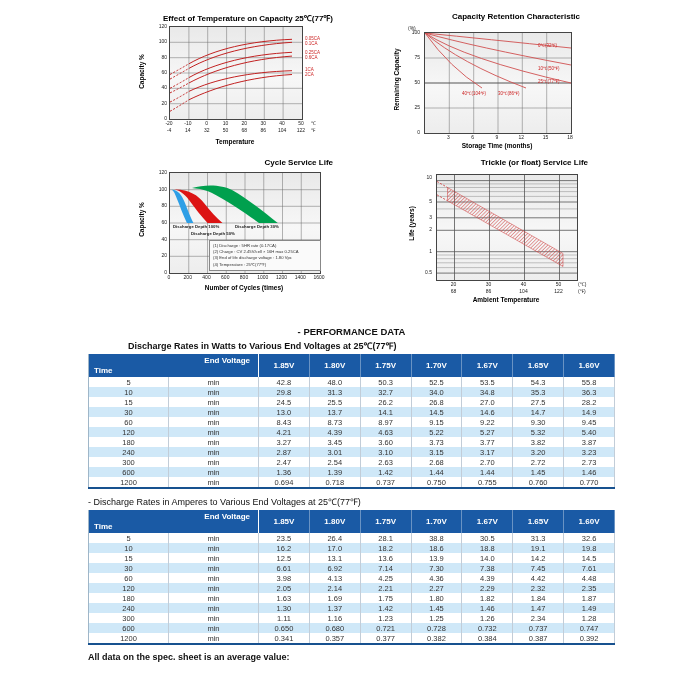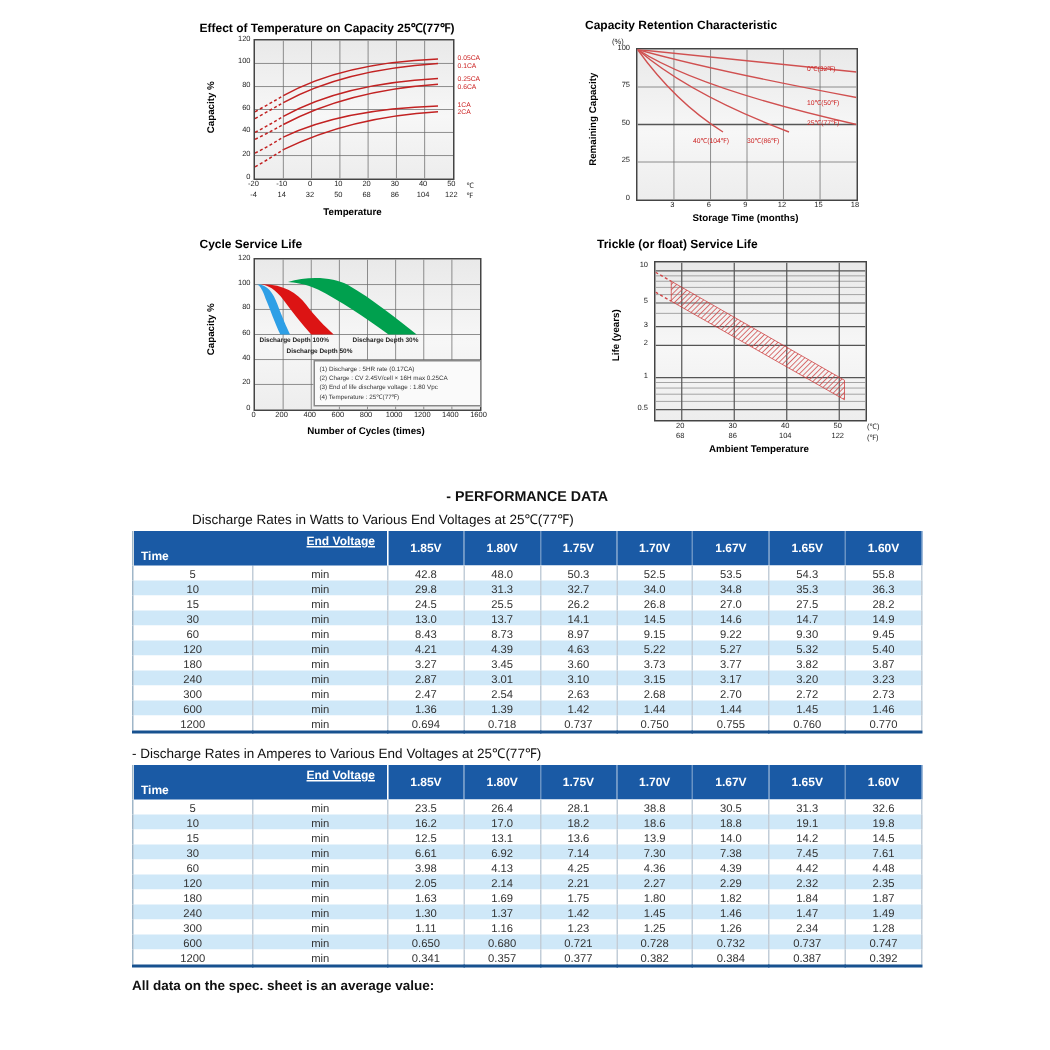--- a/index.html
+++ b/index.html
@@ -1,46 +1,46 @@
 <!DOCTYPE html>
 <html><head>
 <meta charset="utf-8">
 <style>
   html,body{margin:0;padding:0;background:#fff;}
   #page{position:relative;width:700px;height:700px;background:#ffffff;overflow:hidden;
         font-family:"Liberation Sans",sans-serif;color:#111;}
   .chart{position:absolute;}
-  .ctitle{position:absolute;left:0;right:0;top:0;text-align:left;font-size:8px;font-weight:bold;color:#000;}
+  .ctitle{position:absolute;left:0;right:0;top:0;text-align:right;font-size:8px;font-weight:bold;color:#000;}
   .plot{position:absolute;border:1px solid #444;background:linear-gradient(180deg,#e9e9e9 0%,#f7f7f7 55%,#ededed 100%);}
   .plot svg{position:absolute;left:0;top:0;width:100%;height:100%;}
   .yt{position:absolute;display:flex;flex-direction:column;justify-content:space-between;align-items:flex-end;}
   .yt .li{font-size:5px;line-height:6px;color:#222;}
   .xt{position:absolute;display:flex;justify-content:space-between;}
   .xt .li{display:inline-block;text-align:center;font-size:5px;line-height:6px;color:#222;}
   .xt14 .li{width:14px;} .xt16 .li{width:16px;} .xt18 .li{width:18px;}
   .unit{position:absolute;font-size:5px;color:#222;}
   .ylab{position:absolute;transform:rotate(-90deg);font-size:6.5px;font-weight:bold;text-align:center;color:#000;}
   .xlab{position:absolute;text-align:center;font-size:6.5px;font-weight:bold;color:#000;}
   .cl{position:absolute;font-size:4.5px;color:#c22;white-space:nowrap;}
   .bl{position:absolute;font-size:4.3px;font-weight:bold;color:#222;white-space:nowrap;}
   .legend{position:absolute;background:#fafafa;border:1px solid #888;padding:2px 3px;}
   .legend .li{display:block;font-size:4.2px;line-height:6.2px;color:#333;white-space:nowrap;}
   .ytick4{position:absolute;width:14px;text-align:right;font-size:5px;color:#222;}
 
   
   #perf{position:absolute;left:88px;top:326px;width:527px;}
   .h1{font-size:9.5px;font-weight:bold;margin:0 0 2px 0;text-align:center;}
-  .h2{font-size:9px;font-weight:normal;margin:0 0 2px 12px;padding-left:28px;}
+  .h2{font-size:9px;font-weight:bold;margin:0 0 2px 12px;padding-left:28px;}
   .h2b{font-size:9px;font-weight:normal;margin:6px 0 2px 0;}
   table.perf{width:100%;border-collapse:collapse;table-layout:fixed;
              border-left:1px solid #9fb6c8;border-right:1px solid #9fb6c8;border-bottom:2px solid #17518f;}
   table.perf th{background:#1a5aa5;color:#fff;font-size:8px;font-weight:bold;height:21px;
                 border-right:1px solid rgba(255,255,255,.35);}
   th.corner{position:relative;background:linear-gradient(to bottom right,#1a5aa5 49.2%,#8aa6cc 49.2%,#8aa6cc 51%,#1a5aa5 51%);}
-  th.corner .tr{position:absolute;top:2px;right:8px;font-size:8px;text-decoration:underline;}
+  th.corner .tr{position:absolute;top:2px;right:8px;font-size:8px;}
   th.corner .bl2{position:absolute;bottom:2px;left:5px;font-size:8px;}
   table.perf td{height:10px;font-size:7.5px;color:#333;text-align:center;
                 border-right:1px solid #c2cdd8;padding:0;}
   table.perf tbody tr:nth-child(even){background:#cfe8f8;}
   table.perf tbody tr:nth-child(odd){background:#ffffff;}
   #footer{position:absolute;left:88px;top:652px;width:580px;}
   #footer .f1{font-size:9px;font-weight:bold;margin:0;}
   #footer .f2{font-size:8.5px;margin:1px 0 0 0;color:#222;}
 </style>
 </head>

